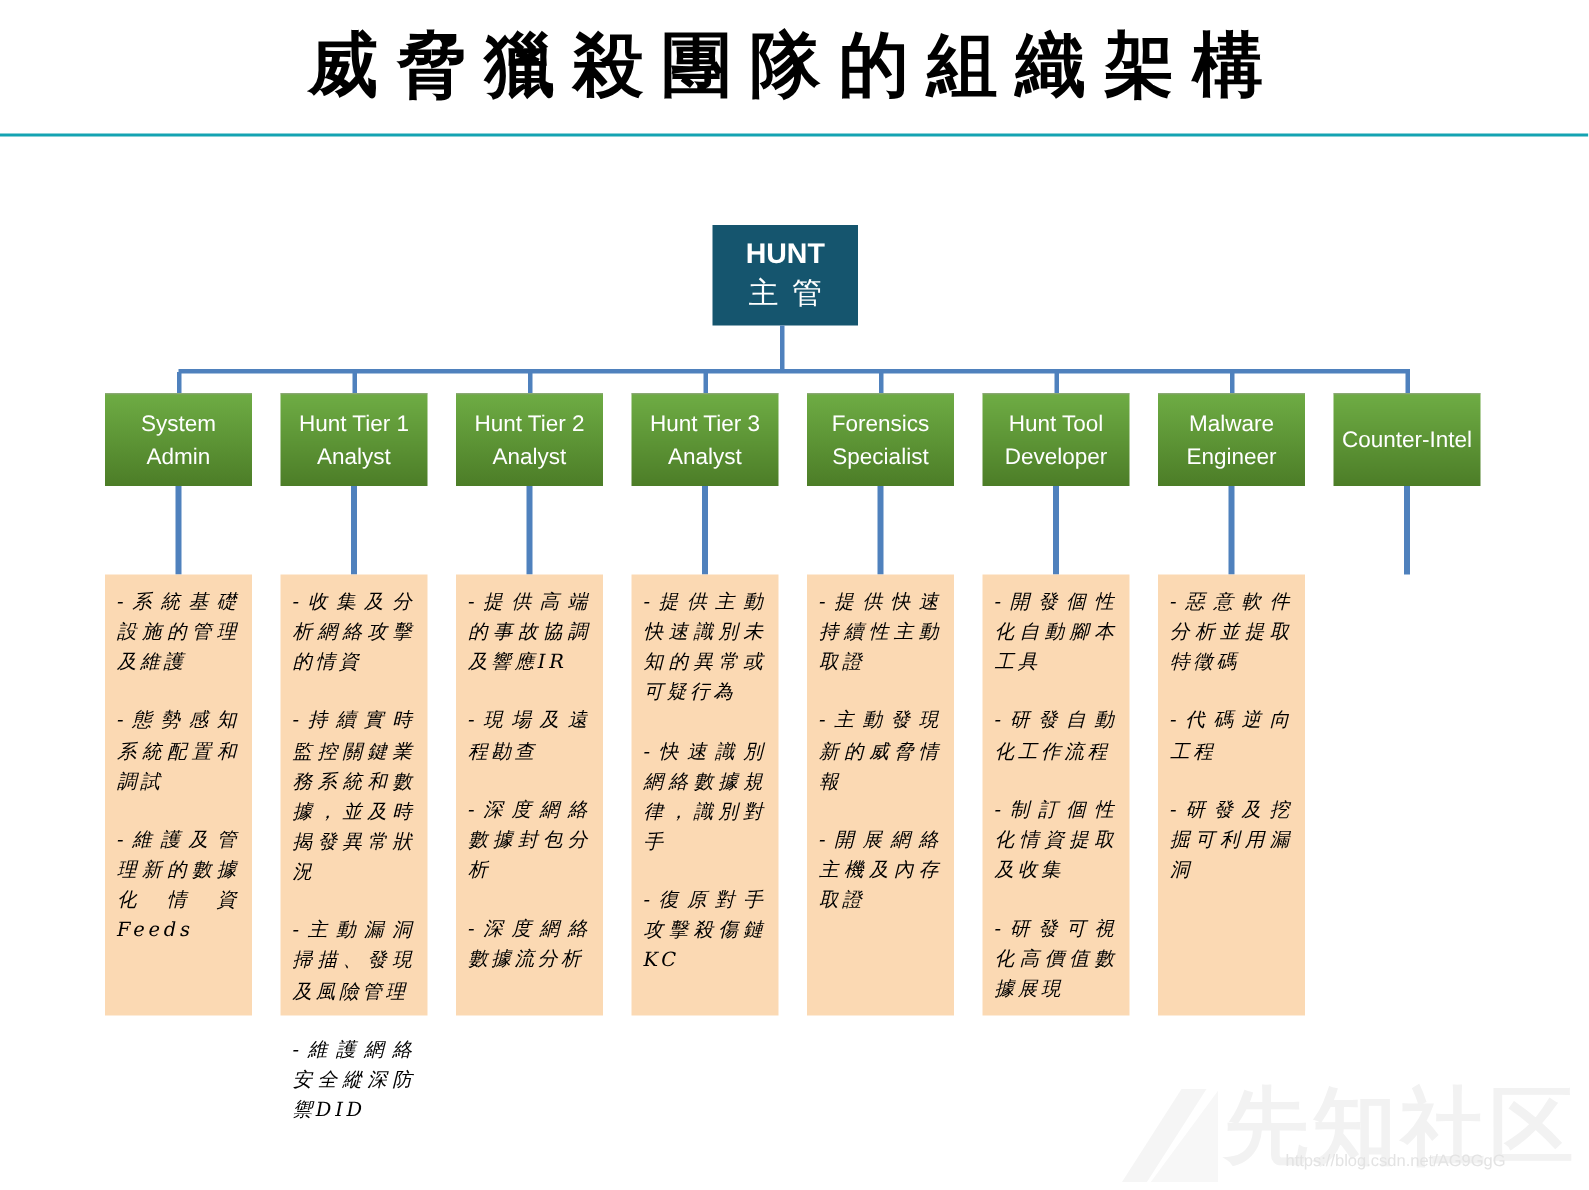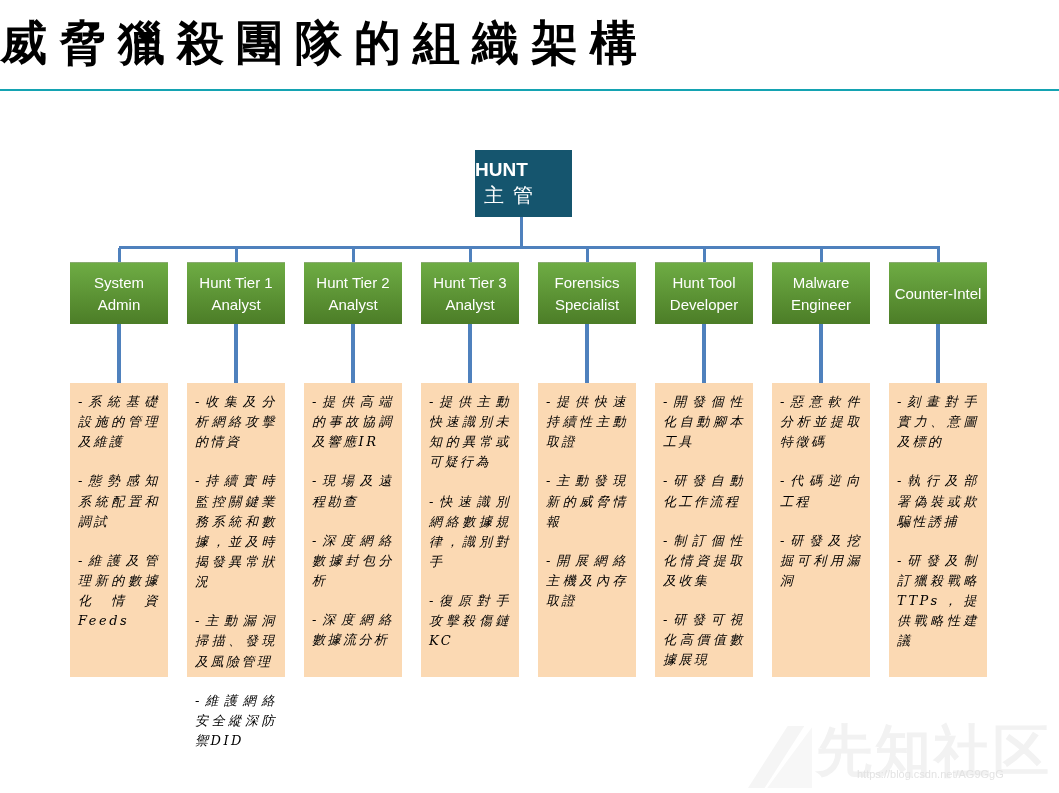--- a/index.html
+++ b/index.html
@@ -4,27 +4,27 @@
 <style>
   :root{
     --divider:#14A3B2; --connector:#4F81BD; --root_box:#15556E;
     --role_top:#6EAC44; --role_bottom:#4C7D27; --duty_bg:#FBD9B3;
     --wm_brand:#f2f2f2; --wm_url:#e3e3e3;
   }
   html,body{margin:0;padding:0;background:#fff;}
   .slide{position:relative;width:1059px;height:793px;background:#ffffff;overflow:hidden;
          font-family:"Liberation Sans",sans-serif;color:#000;}
 
-  .title{position:absolute;top:12px;left:0;width:100%;margin:0;text-align:left;
+  .title{position:absolute;top:12px;left:0;width:100%;margin:0;text-align:center;
          font-family:Liberation Sans, sans-serif;font-weight:600;
          font-size:47px;letter-spacing:12px;}
   .divider{position:absolute;top:89px;left:0;width:1059px;height:2px;background:var(--divider);}
 
   .root-box{position:absolute;left:475px;top:150px;width:97px;height:67px;background:var(--root_box);
-            display:flex;flex-direction:column;align-items:flex-start;justify-content:center;color:#fff;}
+            display:flex;flex-direction:column;align-items:center;justify-content:center;color:#fff;}
   .root-box .l1{font-weight:bold;font-size:19px;line-height:1.2;}
   .root-box .l2{font-family:"DejaVu Serif",serif;font-size:20px;letter-spacing:9px;padding-left:9px;line-height:1.3;}
 
   .connector{position:absolute;background:var(--connector);}
   .v-root{left:520px;top:217px;width:3px;height:31px;}
   .h-bus{left:119px;top:246px;width:821px;height:3px;}
   .stub{top:248px;width:3px;height:14px;}
   .drop{top:324px;width:4px;height:59px;}
 
   .role-box{position:absolute;top:262px;width:98px;height:62px;box-sizing:border-box;
@@ -128,25 +128,20 @@
     <p>-開發個性化自動腳本工具</p>
     <p>-研發自動化工作流程</p>
     <p>-制訂個性化情資提取及收集</p>
     <p>-研發可視化高價值數據展現</p>
   </div>
   <div class="duty-box c6">
     <p>-惡意軟件分析並提取特徵碼</p>
     <p>-代碼逆向工程</p>
     <p>-研發及挖掘可利用漏洞</p>
   </div>
-  <div class="duty-box c7">
-    <p>-刻畫對手實力、意圖及標的</p>
-    <p>-執行及部署偽裝或欺騙性誘捕</p>
-    <p>-研發及制訂獵殺戰略TTPs，提供戰略性建議</p>
-  </div>
 
   <div class="wm-logo">
     <div class="bar"></div>
     <div class="tri"></div>
   </div>
   <div class="wm-brand">先知社区</div>
   <div class="wm-url">https://blog.csdn.net/AG9GgG</div>
 
 </div>
 

